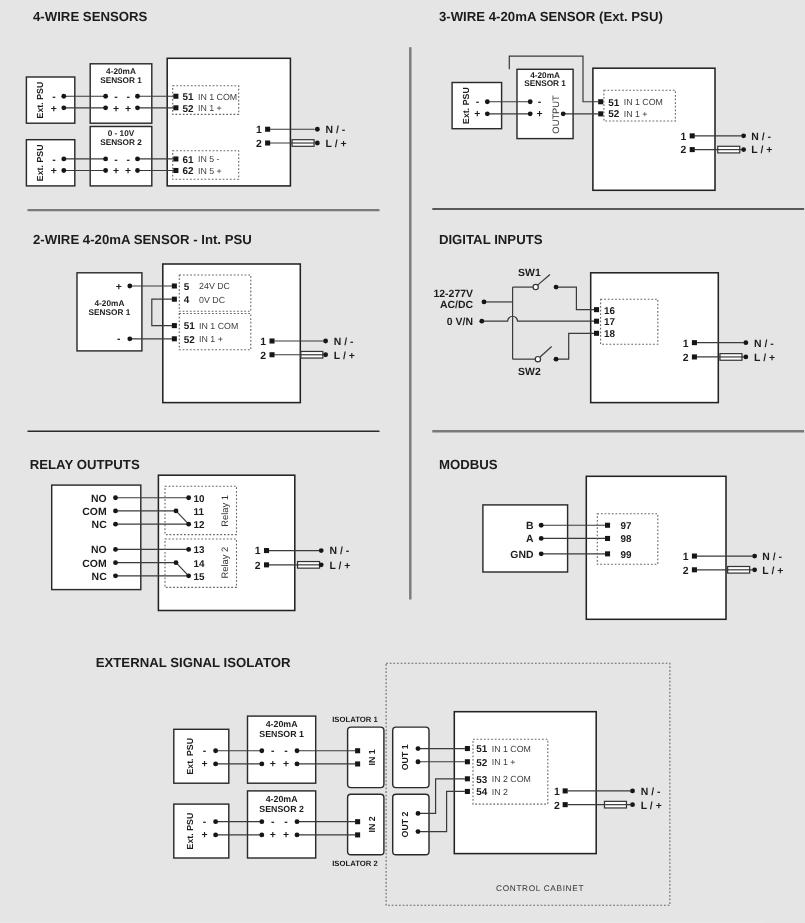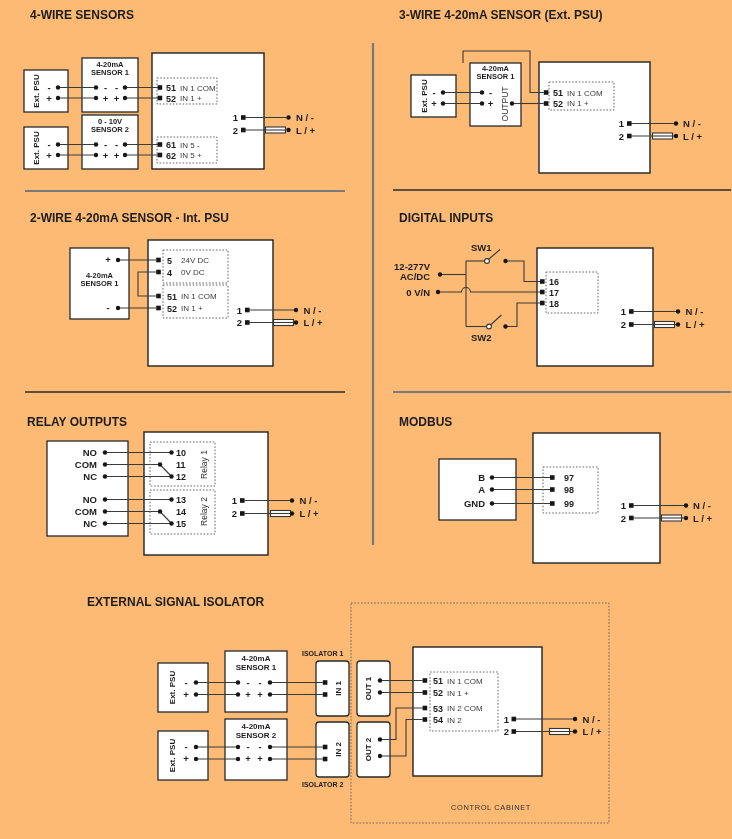--- a/index.html
+++ b/index.html
@@ -1,16 +1,16 @@
 <!DOCTYPE html>
 <html><head>
 <meta charset="utf-8">
 <style>
   html,body{margin:0;padding:0;background:#fff;}
-  #stage{width:732px;height:839px;position:relative;background:#fdba74;}
+  #stage{width:732px;height:839px;position:relative;background:#e5e5e5;}
   svg text{font-family:"Liberation Sans","DejaVu Sans",sans-serif;fill:#1c1c1c;}
   .tt{font-size:12px;font-weight:bold;}
   .num{font-size:9px;font-weight:bold;}
   .desc{font-size:8px;fill:#3c3c3c;}
   .sign{font-size:9.5px;font-weight:bold;}
   .bx{font-size:7.5px;font-weight:bold;}
   .bx8{font-size:8px;font-weight:bold;}
   .rot{font-size:8.5px;fill:#333;}
   .rotb{font-size:8px;font-weight:bold;}
   .pwr{font-size:9.5px;font-weight:bold;}

